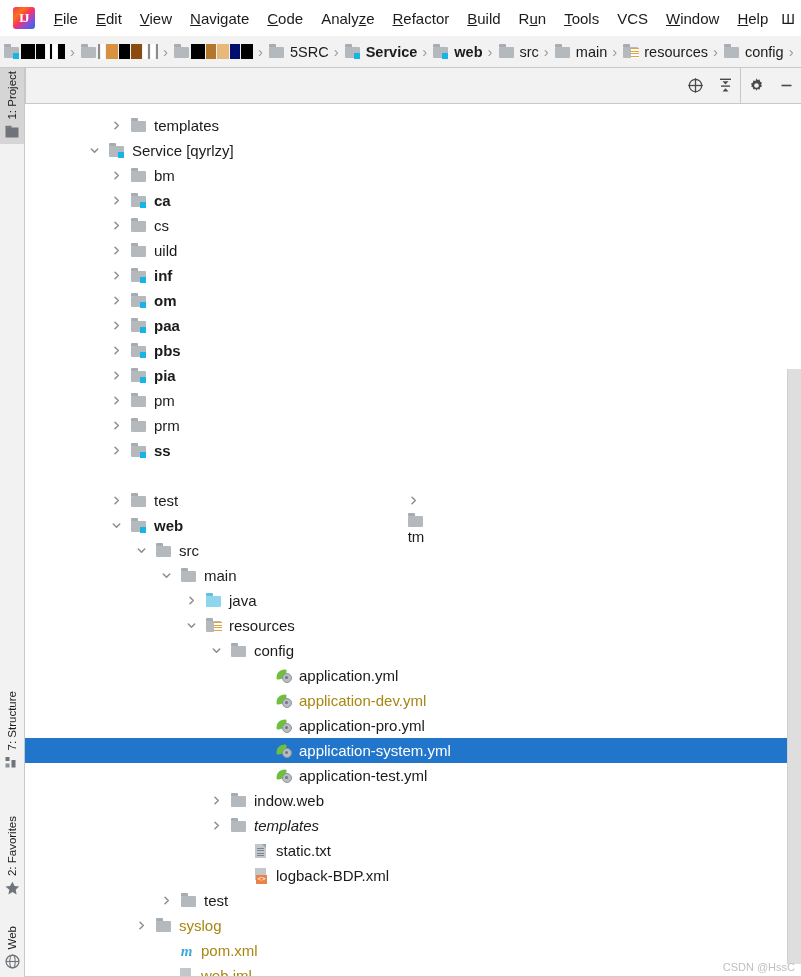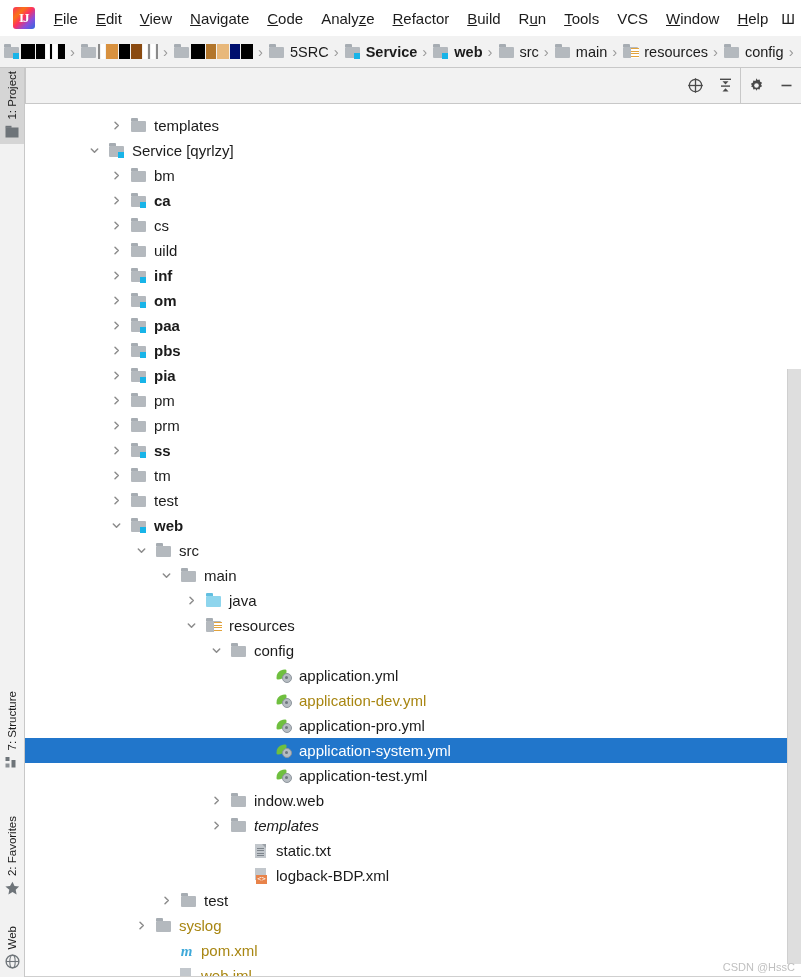--- a/index.html
+++ b/index.html
@@ -633,21 +633,21 @@
             <path fill="none" stroke="#8c8c8c" stroke-width="1.5" stroke-linecap="round" stroke-linejoin="round" d="M4 2.3 L7.3 5.5 L4 8.7"></path>
           </svg>
         </span>
         <span class="fico" style="margin-left: 6px;">
           <span class="tab"></span>
           <span class="body"></span>
           <span class="badge"></span>
         </span>
         <span class="label">ss</span>
       </div>
-      <div class="row" style="top: 359px;">
+      <div class="row" style="top: 359px; flex-direction: column;">
         <span style="width: 83px; height: 25px; flex: 0 0 auto; display: block;"></span>
         <span class="arrow">
           <svg width="11" height="11" viewBox="0 0 11 11">
             <path fill="none" stroke="#8c8c8c" stroke-width="1.5" stroke-linecap="round" stroke-linejoin="round" d="M4 2.3 L7.3 5.5 L4 8.7"></path>
           </svg>
         </span>
         <span class="fico" style="margin-left: 6px;">
           <span class="tab"></span>
           <span class="body"></span>
         </span>

